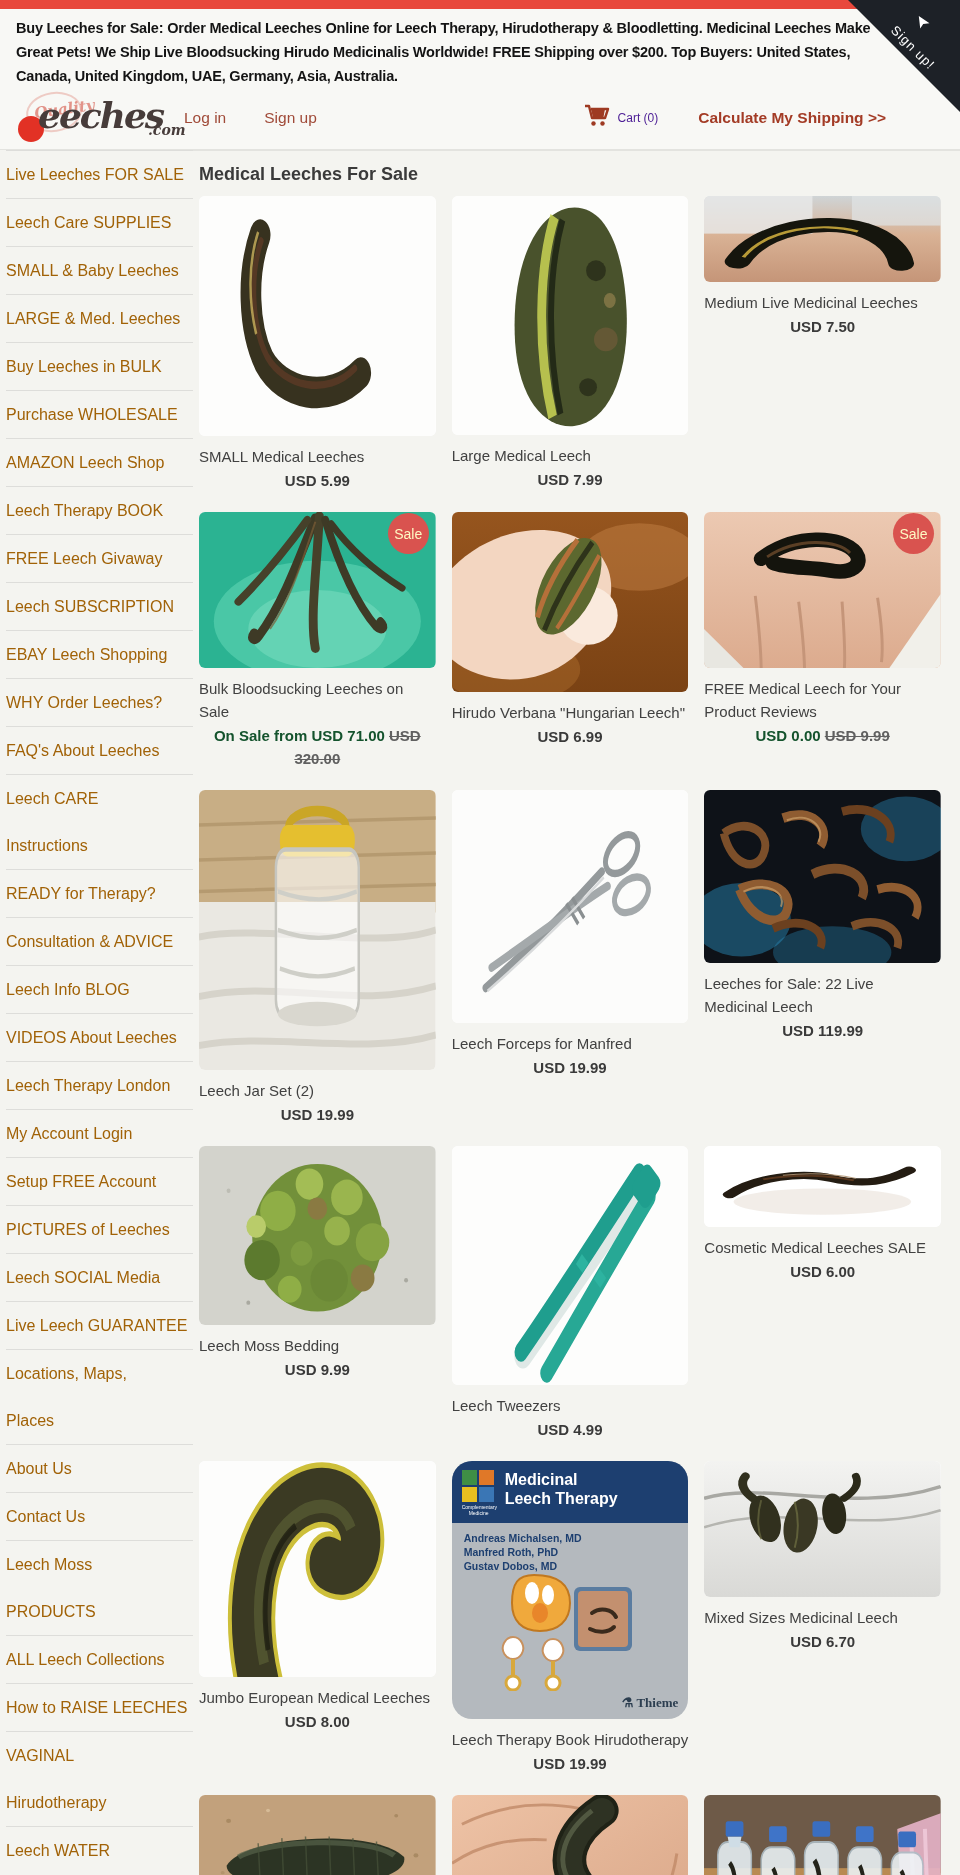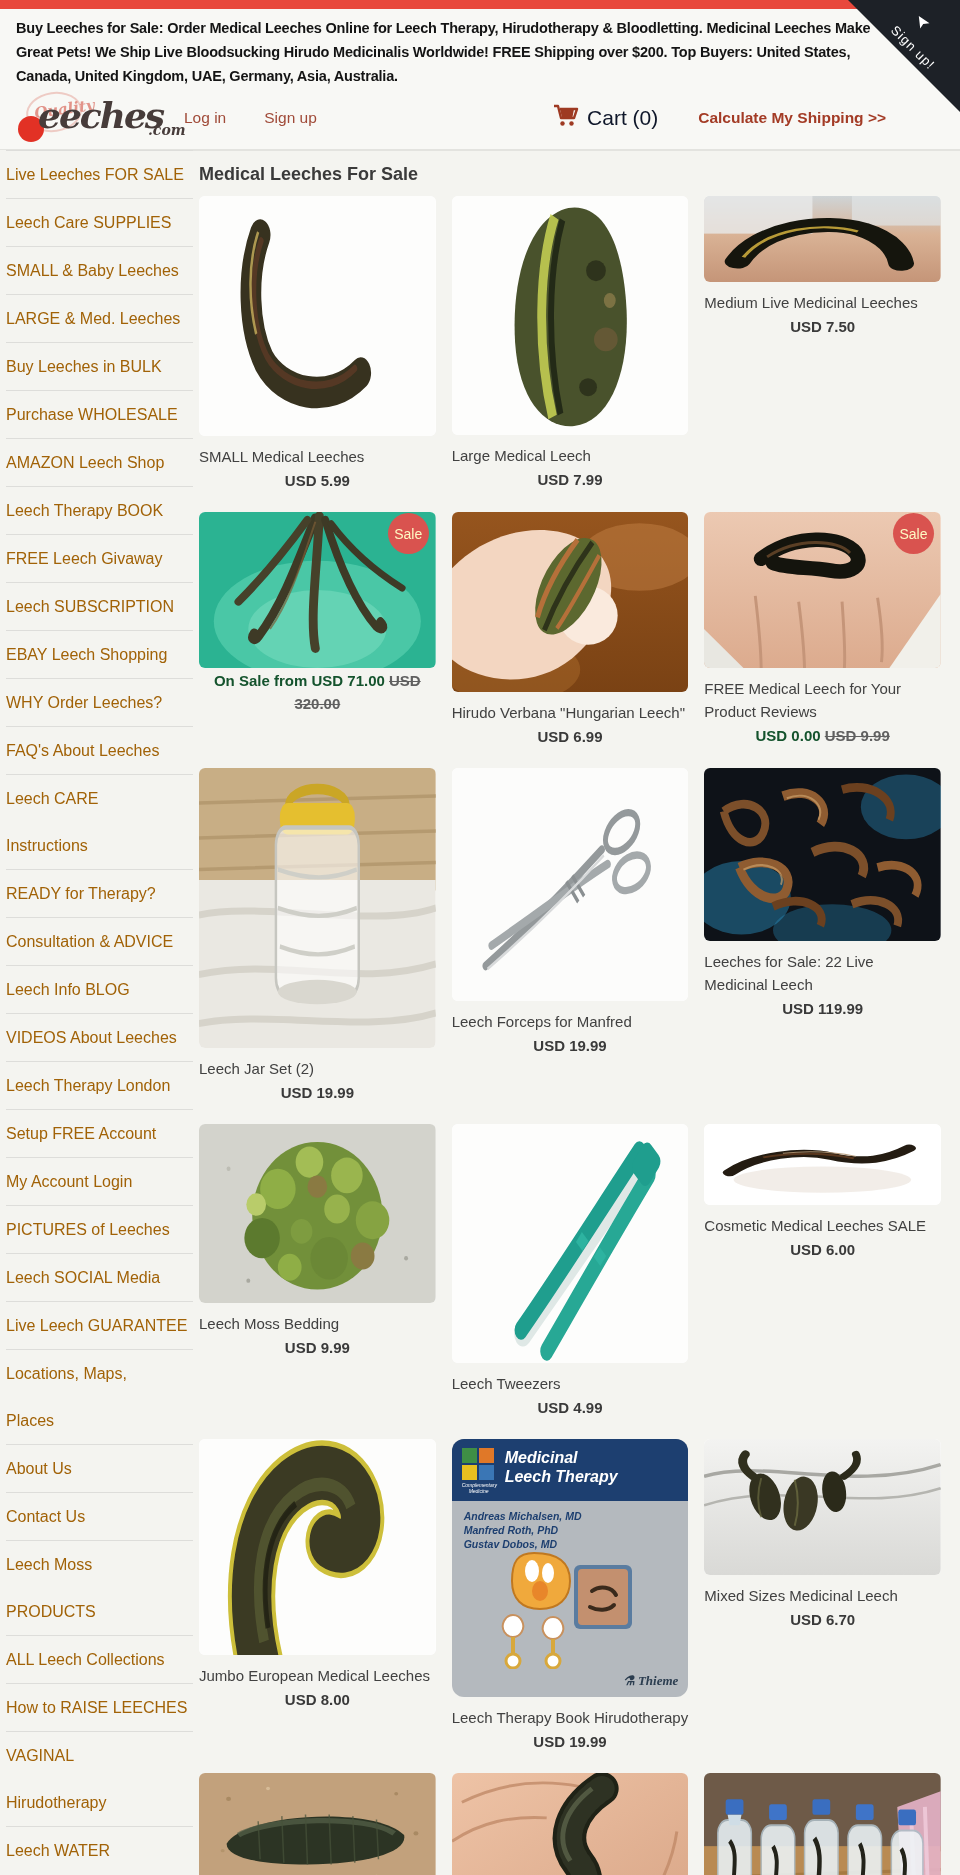--- a/index.html
+++ b/index.html
@@ -28,21 +28,21 @@
   .header { display: flex; align-items: center; background: #f8f8f5; height: 58px; padding: 0 16px 6px 6px; border-bottom: 1px solid #e3e3df; }
   .logo { position: relative; width: 178px; height: 52px; flex: 0 0 auto; cursor: pointer; }
   .logo .stamp { position: absolute; left: 20px; top: 0px; width: 56px; height: 40px; border: 2px solid rgba(226,148,137,.45); border-radius: 50%; transform: rotate(-8deg); }
   .logo .quality { position: absolute; left: 28px; top: 8px; color: #e2948a; font-family: "DejaVu Serif", serif; font-style: italic; font-weight: bold; font-size: 15px; transform: rotate(-8deg); }
   .logo .dot { position: absolute; left: 12px; top: 24px; width: 26px; height: 26px; border-radius: 50%; background: #e23125; }
   .logo .script { position: absolute; left: 32px; top: 2px; font-family: "DejaVu Serif", serif; font-style: italic; font-weight: bold; font-size: 36px; letter-spacing: -2px; color: #473c3a; }
   .logo .tld { position: absolute; left: 142px; top: 30px; font-family: "DejaVu Serif", serif; font-style: italic; font-weight: bold; font-size: 14px; color: #473c3a; }
   .hlink { color: #a04a38; font-size: 15.5px; margin-right: 38px; cursor: pointer; }
   .cartgrp { margin-left: auto; display: flex; align-items: center; padding-right: 58px; }
   .cart-icon { margin-right: 8px; cursor: pointer; }
-  .cart-label { color: #0f172a; font-size: 21px; margin-right: 40px; cursor: pointer; }
+  .cart-label { color: #4c1d95; font-size: 12px; margin-right: 40px; cursor: pointer; }
   .ship-link { color: #a33b25; font-weight: bold; font-size: 15.5px; cursor: pointer; text-align: right; }
   
   .layout { display: flex; align-items: flex-start; }
   .sidebar { flex: 0 0 193px; padding-left: 6px; }
   .sidebar ul { list-style: none; }
   .sidebar li {
     line-height: 47px; border-bottom: 1px solid #dddddA;
     font-size: 16px; color: #a16207; white-space: pre-line; cursor: pointer; padding-right: 2px;
   }
   .content { flex: 1; padding: 0 19px 0 6px; border-top: 1px solid #e3e3df; }
@@ -52,21 +52,21 @@
   .card { }
   .imgbox { position: relative; border-radius: 6px; overflow: hidden; background: #fff; cursor: pointer; }
   .imgbox svg { display: block; width: 100%; height: 100%; }
   .badge { position: absolute; top: 1px; right: 7px; width: 41px; height: 41px; border-radius: 50%;
     background: #d9534f; color: #fef9c3; font-size: 14px; display: flex; align-items: center; justify-content: center; }
   .ptitle { margin-top: 9px; text-align: left; font-size: 15px; line-height: 23px; color: #414141; cursor: pointer; }
   .pprice { text-align: center; font-size: 15px; line-height: 23px; font-weight: bold; color: #3a3a3a; margin-top: 1px; }
   .sale-now { color: #14532d; font-weight: bold; }
   .sale-old { color: #606060; text-decoration: line-through; font-weight: bold; }
   
-  .bookcover { width: 100%; height: 100%; background: #b4b9be; border-radius: 12px; overflow: hidden; position: relative; font-style: italic; }
+  .bookcover { width: 100%; height: 100%; background: #b4b9be; border-radius: 20px; overflow: hidden; position: relative; }
   .bookhead { background: #1d3f70; height: 62px; display: flex; align-items: flex-start; padding: 9px 8px 0 10px; }
   .booksquares { width: 34px; flex: 0 0 auto; margin-right: 9px; }
   .sqrow { display: flex; margin-bottom: 2px; }
   .sq { width: 15px; height: 15px; margin-right: 2px; }
   .sq1 { background: #3f8f45; } .sq2 { background: #e07828; } .sq3 { background: #e8c020; } .sq4 { background: #3a76b5; }
   .bookbadge { color: #fff; font-size: 5px; text-align: center; width: 34px; }
   .booktitle { color: #fff; font-weight: bold; font-size: 16px; line-height: 19px; }
   .bookauthors { color: #1d3f70; font-weight: bold; font-size: 10.5px; line-height: 14px; padding: 8px 0 0 12px; white-space: pre-line; }
   .bookart { position: absolute; left: 22px; top: 112px; }
   .bookpub { position: absolute; right: 10px; bottom: 8px; color: #2c3e50; font-size: 13px; font-family: "Liberation Serif", serif; font-weight: bold; }
@@ -129,22 +129,22 @@
       <li>EBAY Leech Shopping</li>
       <li>WHY Order Leeches?</li>
       <li>FAQ's About Leeches</li>
       <li>Leech CARE
 Instructions</li>
       <li>READY for Therapy?</li>
       <li>Consultation &amp; ADVICE</li>
       <li>Leech Info BLOG</li>
       <li>VIDEOS About Leeches</li>
       <li>Leech Therapy London</li>
+      <li>My Account Login</li>
       <li>Setup FREE Account</li>
-      <li>My Account Login</li>
       <li>PICTURES of Leeches</li>
       <li>Leech SOCIAL Media</li>
       <li>Live Leech GUARANTEE</li>
       <li>Locations, Maps,
 Places</li>
       <li>About Us</li>
       <li>Contact Us</li>
       <li>Leech Moss
 PRODUCTS</li>
       <li>ALL Leech Collections</li>
@@ -220,20 +220,21 @@
             <ellipse cx="120" cy="120" rx="70" ry="40" fill="#7ee0c2" opacity="0.5"></ellipse>
             <path d="M118,6 C100,52 84,96 60,128 C56,134 52,130 56,124" fill="none" stroke="#3e3a26" stroke-width="9" stroke-linecap="round"></path>
             <path d="M122,4 C120,54 112,108 118,140" fill="none" stroke="#46412a" stroke-width="9" stroke-linecap="round"></path>
             <path d="M128,8 C142,54 158,92 180,118 C186,124 190,118 184,112" stroke="#3e3a26" stroke-width="8" fill="none" stroke-linecap="round"></path>
             <path d="M110,8 C84,44 62,70 40,92" fill="none" stroke="#46412a" stroke-width="8" stroke-linecap="round"></path>
             <path d="M134,12 C156,42 184,64 206,78" fill="none" stroke="#3e3a26" stroke-width="7" stroke-linecap="round"></path>
             <path d="M118,10 C104,52 92,92 72,120" fill="none" stroke="#7a5c36" stroke-width="2" opacity="0.7"></path>
           </svg>
           <span class="badge">Sale</span>
         </div>
+        <div class="ptitle">Bulk Bloodsucking Leeches on Sale</div>
         <div class="pprice"><span class="sale-now">On Sale from USD 71.00</span> <span class="sale-old">USD 320.00</span></div>
       </div>
 
       <div class="card">
         <div class="imgbox" style="height:180px">
           <svg viewBox="0 0 240 160" preserveAspectRatio="none">
             <defs>
               <linearGradient id="wood1" x1="0" y1="0" x2="0" y2="1">
                 <stop offset="0" stop-color="#96551e"></stop>
                   <stop offset="1" stop-color="#7a4214"></stop>

